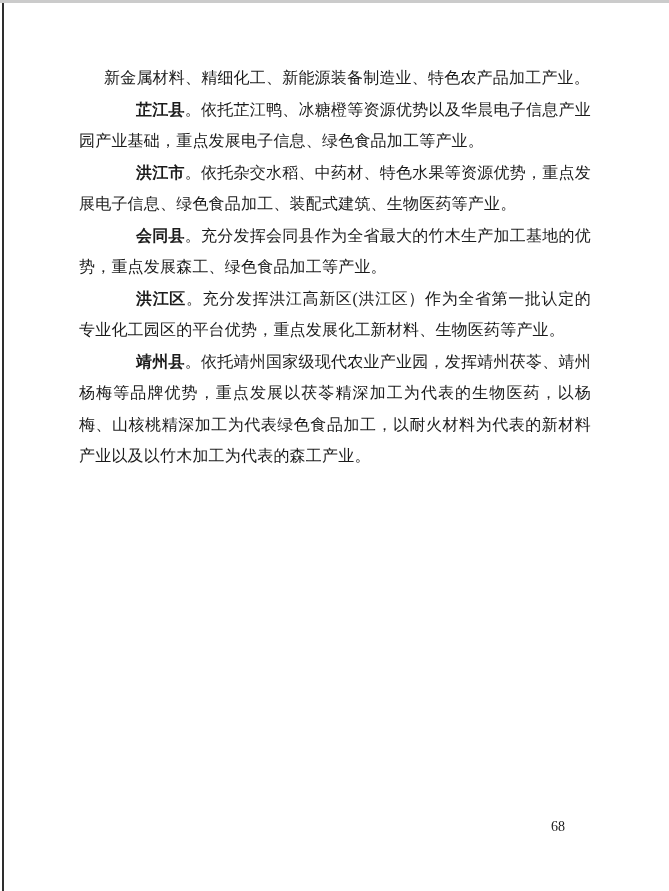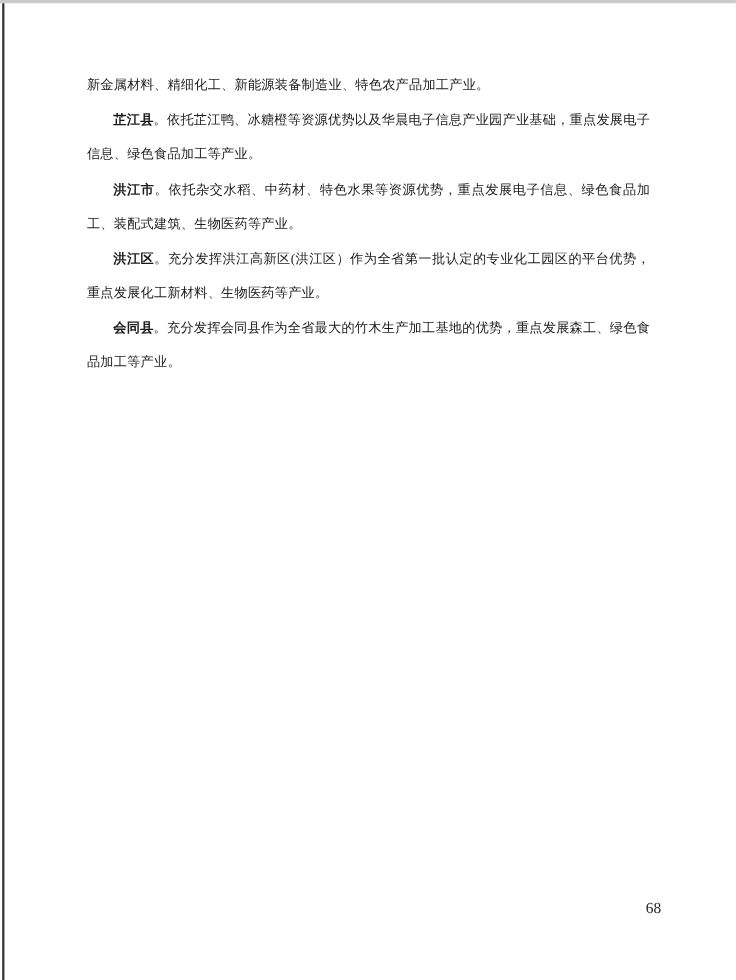--- a/index.html
+++ b/index.html
@@ -29,62 +29,63 @@
     background: #2e2e2e;
   }
   .text-block {
     position: absolute;
     left: 79px;
     top: 62px;
     width: 512px;
     color: #1b1b1b;
   }
   .text-block p {
-    font-size: 12px;
+    font-size: 16px;
     line-height: 31.5px;
     text-align: justify;
     text-indent: 2em;
     letter-spacing: 0.2px;
   }
   .text-block p.continuation {
     text-indent: 0;
   }
   .county-lead {
     font-weight: bold;
+    margin-left: 25px;
   }
   .page-number {
     position: absolute;
     left: 551px;
     top: 819px;
     font-size: 14px;
     color: #1b1b1b;
     font-family: "Liberation Serif", "DejaVu Serif", serif;
-    margin-left: 36px;
   }
 </style>
 </head>
 <body>
 
 <div class="page">
 
   <div class="scan-top-edge"></div>
   <div class="scan-left-edge"></div>
 
   <div class="text-block">
 
     <p class="continuation"><span class="county-lead"></span><span>新金属材料、精细化工、新能源装备制造业、特色农产品加工产业。</span></p>
 
     <p><span class="county-lead">芷江县</span><span>。依托芷江鸭、冰糖橙等资源优势以及华晨电子信息产业园产业基础，重点发展电子信息、绿色食品加工等产业。</span></p>
 
 
     <p><span class="county-lead">洪江市</span><span>。依托杂交水稻、中药材、特色水果等资源优势，重点发展电子信息、绿色食品加工、装配式建筑、生物医药等产业。</span></p>
 
+    <p><span class="county-lead">会同县</span><span>。充分发挥会同县作为全省最大的竹木生产加工基地的优势，重点发展森工、绿色食品加工等产业。</span></p>
+
     <p><span class="county-lead">洪江区</span><span>。充分发挥洪江高新区(洪江区）作为全省第一批认定的专业化工园区的平台优势，重点发展化工新材料、生物医药等产业。</span></p>
 
-    <p><span class="county-lead">会同县</span><span>。充分发挥会同县作为全省最大的竹木生产加工基地的优势，重点发展森工、绿色食品加工等产业。</span></p>
-
+    <p><span class="county-lead">靖州县</span><span>。依托靖州国家级现代农业产业园，发挥靖州茯苓、靖州杨梅等品牌优势，重点发展以茯苓精深加工为代表的生物医药，以杨梅、山核桃精深加工为代表绿色食品加工，以耐火材料为代表的新材料产业以及以竹木加工为代表的森工产业。</span></p>
 
 
   </div>
 
   <div class="page-number">68</div>
 
 </div>
 
 </body></html>

